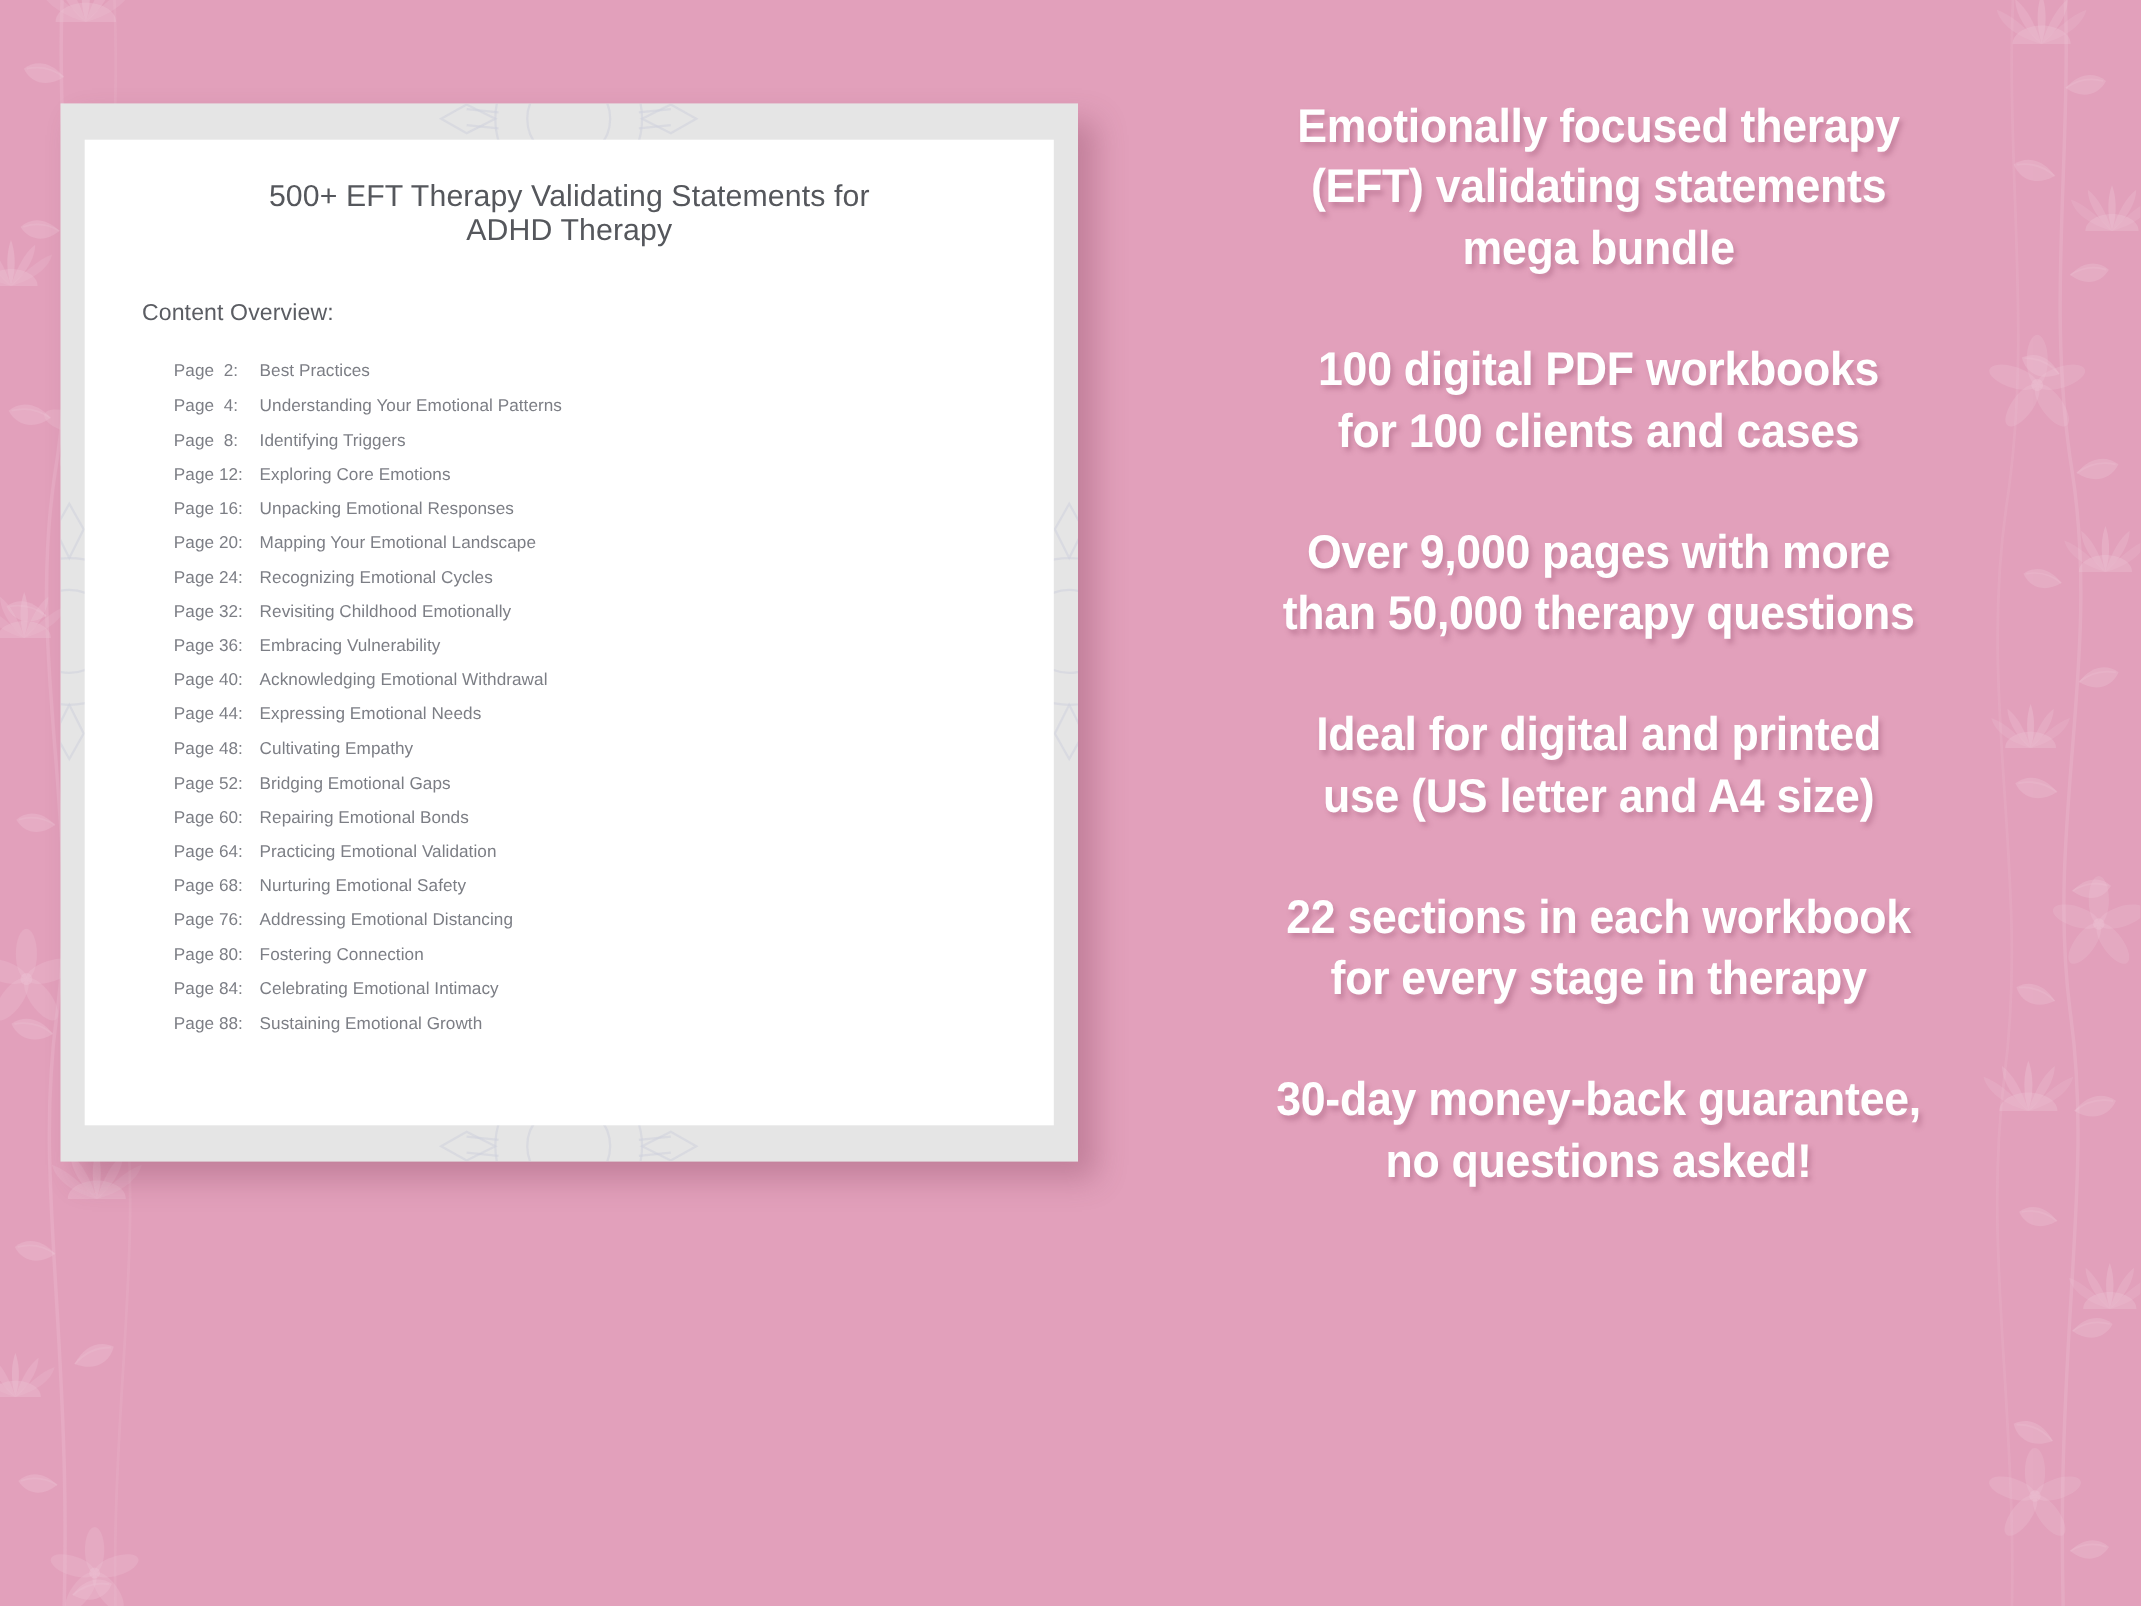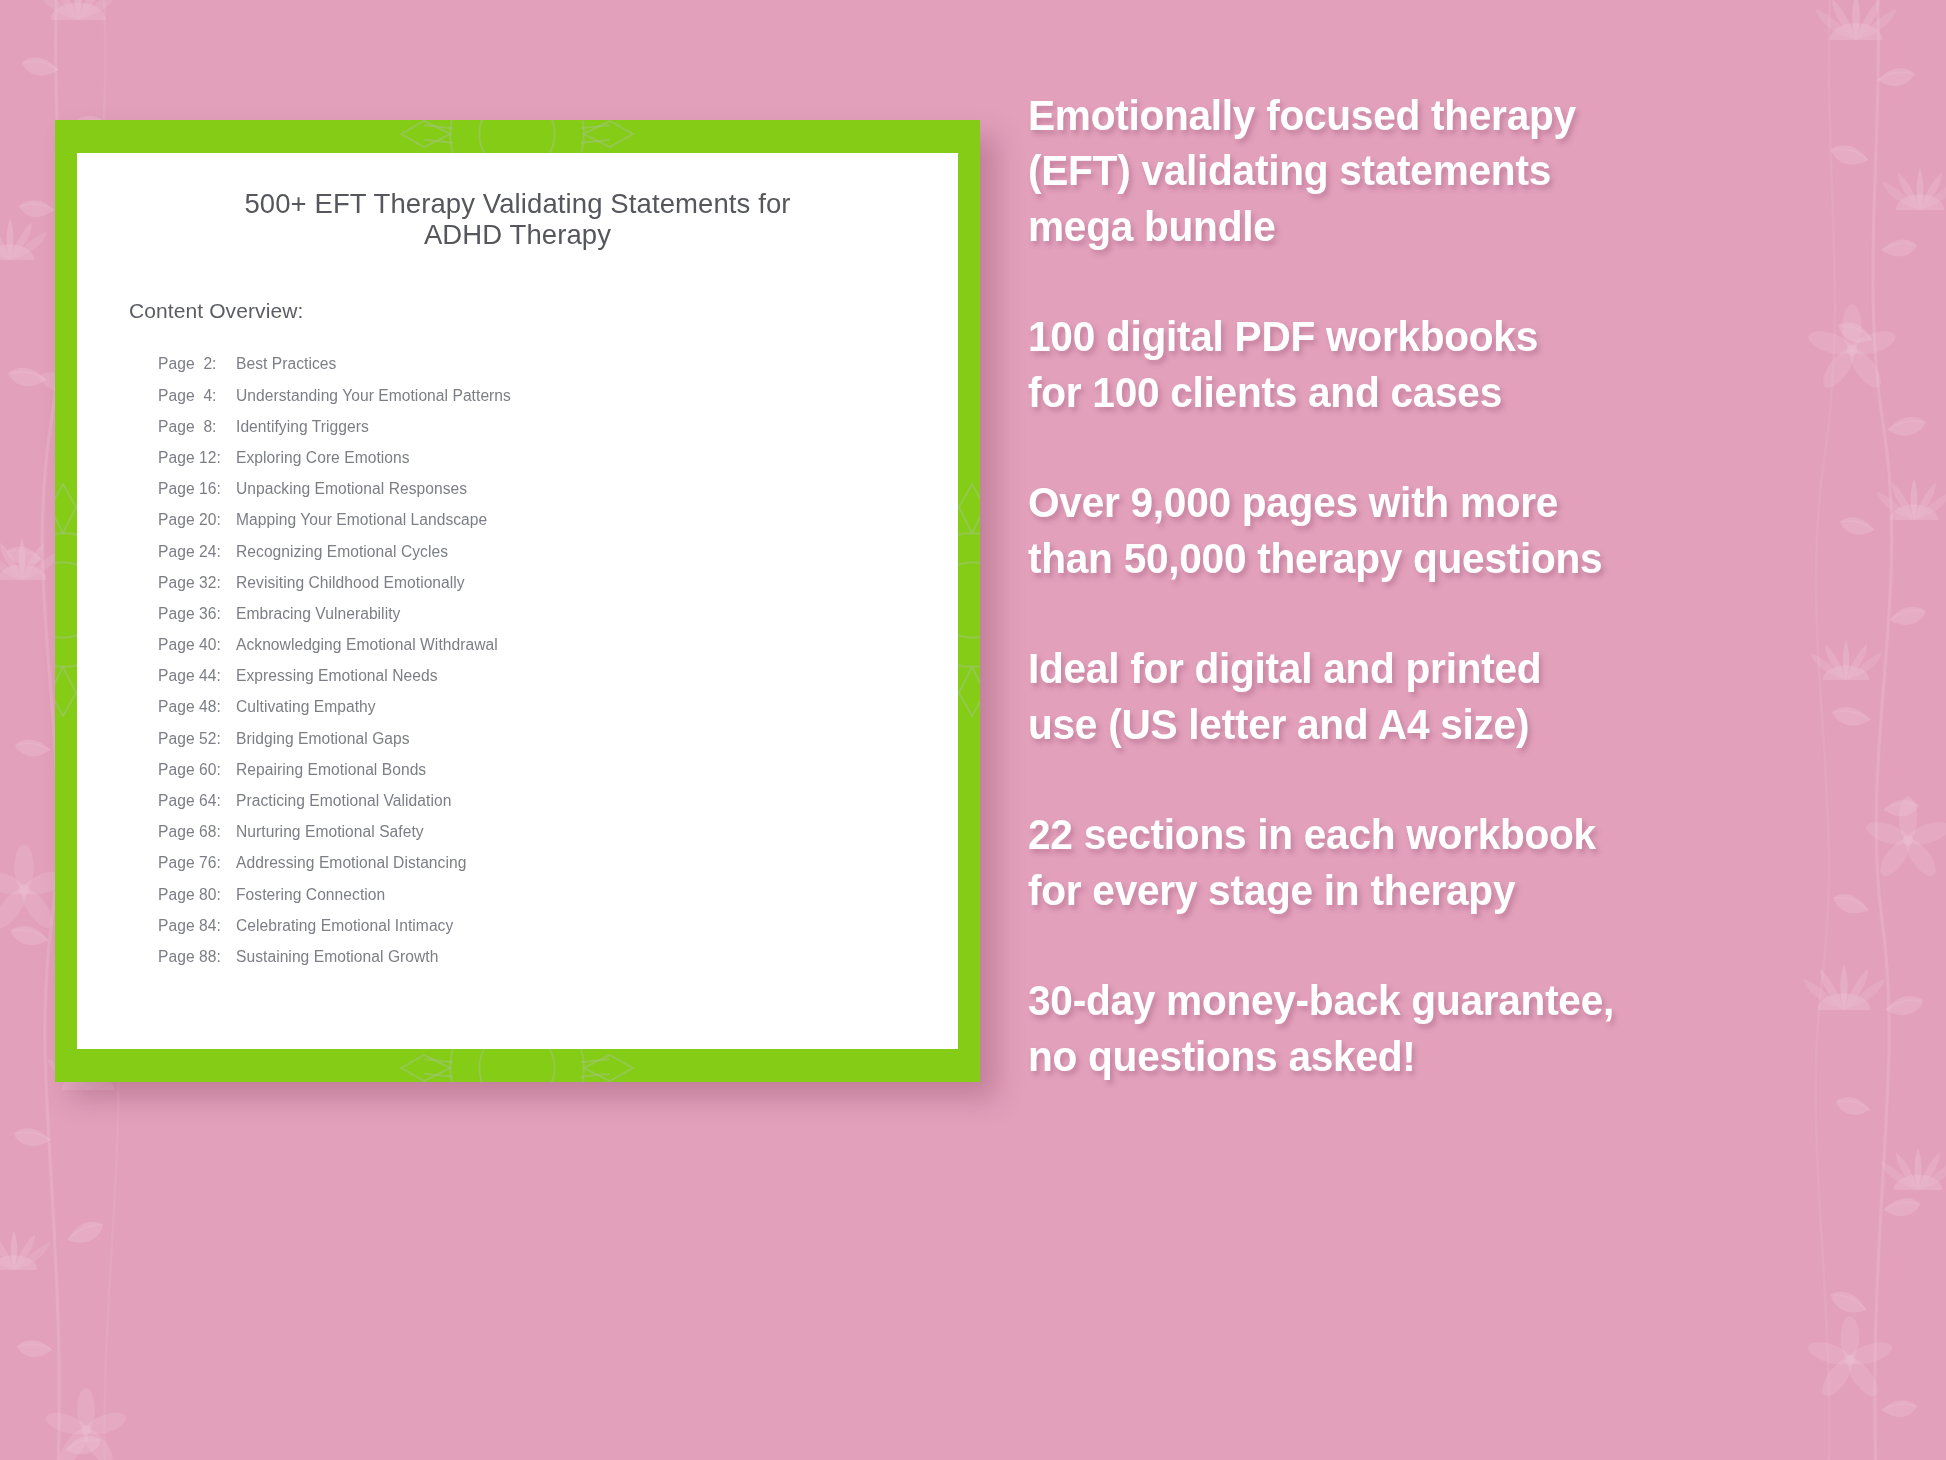--- a/index.html
+++ b/index.html
@@ -32,24 +32,24 @@
     opacity: 0.42;
     pointer-events: none;
   }
   .vine-left  { left: -30px; }
   .vine-right { right: -18px; }
 
   
   #doc-card {
     position: absolute;
     left: 55px;
-    top: 120px;
+    top: 94px;
     width: 925px;
     height: 962px;
-    background: #84cc16;
+    background: #e5e5e5;
     box-shadow: 16px 16px 26px rgba(120, 52, 80, 0.30);
     overflow: hidden;
   }
 
   #doc-mandala {
     position: absolute;
     inset: 0;
     opacity: 0.5;
     pointer-events: none;
   }
@@ -109,20 +109,21 @@
     white-space: pre;
   }
   .toc-label { margin-left: 8px; }
 
   
   #marketing {
     position: absolute;
     left: 1028px;
     top: 88px;
     width: 900px;
+    text-align: center;
   }
 
   .mk-block {
     color: #ffffff;
     font-size: 43px;
     line-height: 1.29;
     font-weight: 700;
     letter-spacing: -0.3px;
     text-shadow: 3px 4px 5px rgba(150, 80, 110, 0.38);
     margin-bottom: 55px;

